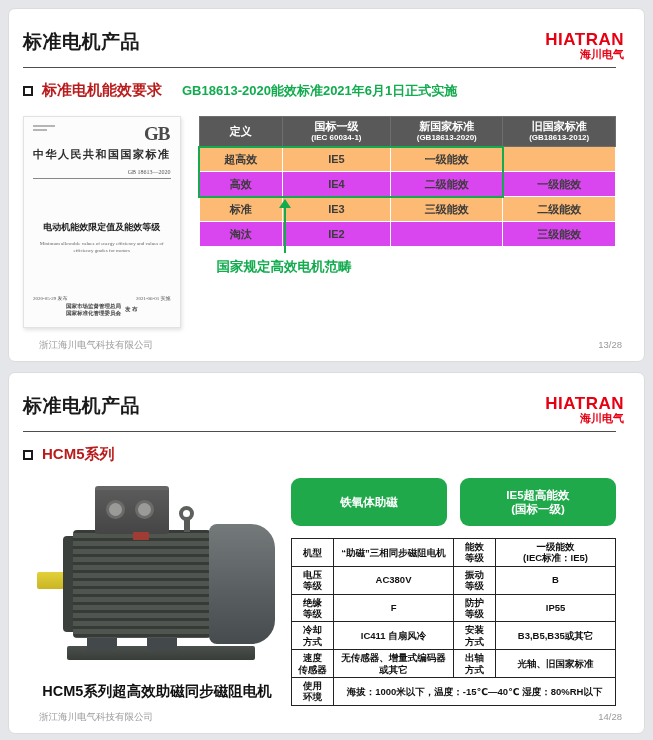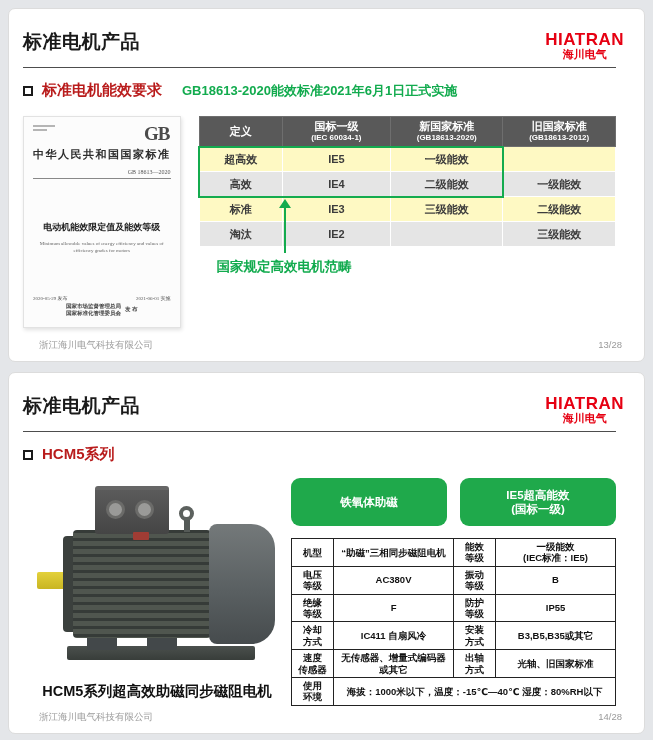--- a/index.html
+++ b/index.html
@@ -24,21 +24,21 @@
 
   .slide-inner { position:relative; height:100%; padding:20px 28px 0 14px; }
 
   .slide-title {
     font-size:19px; font-weight:bold; color:#1a1a1a; letter-spacing:0.5px;
   }
   .logo {
     position:absolute; top:22px; right:20px; text-align:right; line-height:1.05;
   }
   .logo-main { font-size:17px; font-weight:800; color:#e60012; letter-spacing:0.5px; }
-  .logo-sub  { font-size:11px; font-weight:bold; color:#e60012;text-align:center; }
+  .logo-sub  { font-size:11px; font-weight:bold; color:#e60012; }
   .title-rule {
     margin-top:12px; border-bottom:1.5px solid #4d4d4d;
   }
 
   .section-row {
     display:flex; align-items:center; margin-top:13px;
   }
   .section-bullet {
     width:10px; height:10px; border:2.5px solid #1a1a1a; margin-right:9px; flex:0 0 auto;
   }
@@ -99,22 +99,22 @@
   table.energy th {
     background:#595959; color:#ffffff; border:1px solid #6e6e6e;
     height:30px; padding:2px 0; vertical-align:middle;
   }
   table.energy th .h-title { font-size:11px; font-weight:bold; display:block; line-height:1.15; }
   table.energy th .h-sub   { font-size:8px;  font-weight:bold; display:block; line-height:1.2; }
   table.energy td {
     border:1px solid #ffffff; height:25px; text-align:center;
     font-size:11px; font-weight:bold; color:#3c3c3c;
   }
-  table.energy tr.odd  td { background:#fef9c3;text-align:center; }
-  table.energy tr.even td { background:#e5e5e5;text-align:center; }
+  table.energy tr.odd  td { background:#fdba74;text-align:center; }
+  table.energy tr.even td { background:#d946ef;text-align:center; }
   col.c1 { width:20%; } col.c2 { width:26%; } col.c3 { width:27%; } col.c4 { width:27%; }
 
   .hl-box {
     position:absolute; left:-1px; top:30px; width:73.5%; height:52px;
     border:2.5px solid #14ab4e; pointer-events:none;
   }
   .hl-arrow-line {
     position:absolute; left:85px; top:91px; width:2.5px; height:46px; background:#14ab4e;
   }
   .hl-arrow-head {

